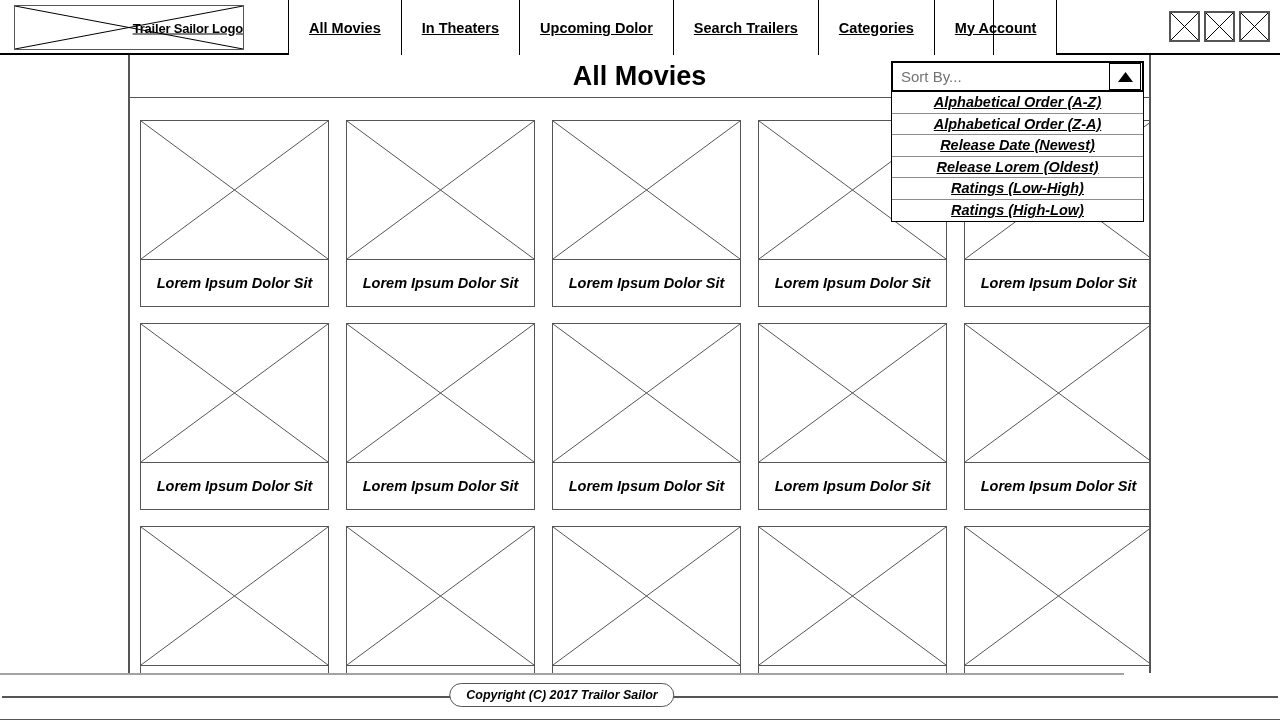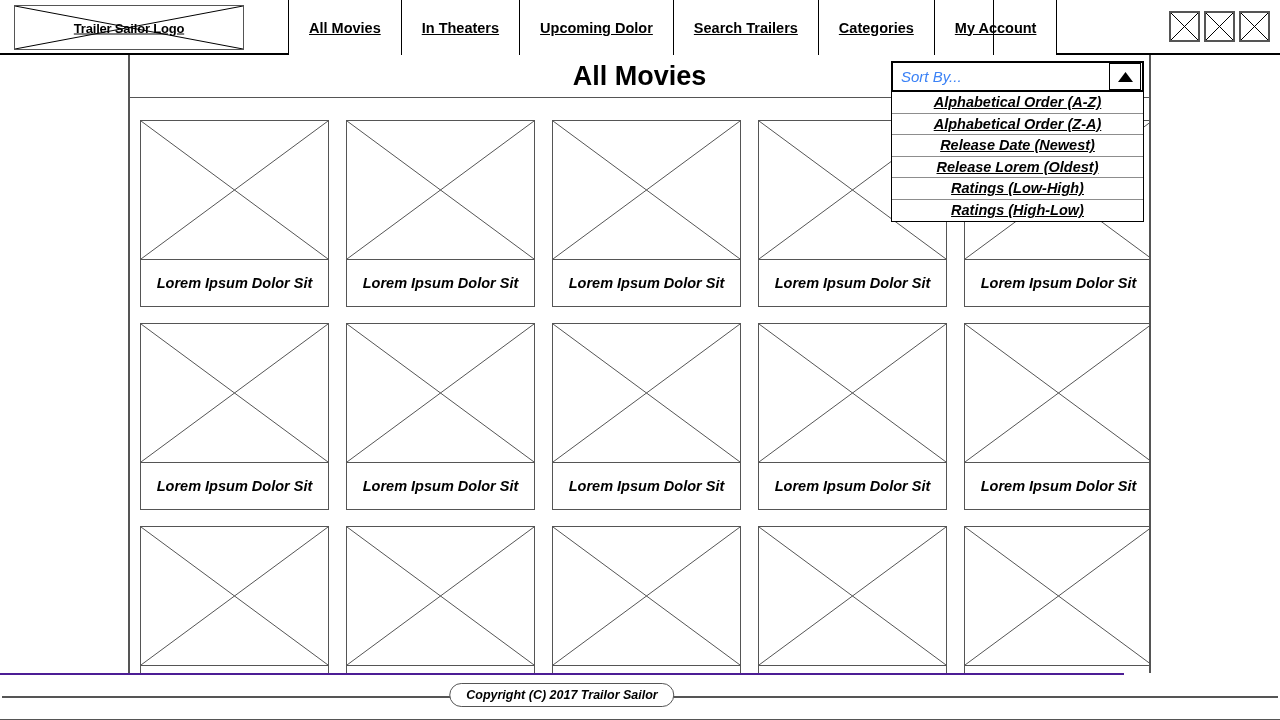--- a/index.html
+++ b/index.html
@@ -42,21 +42,21 @@
   .logo-box .xline {
     position: absolute;
     left: 0; top: 0;
     width: 100%; height: 100%;
   }
   .logo-box .logo-text {
     position: absolute;
     left: 0; right: 0;
     top: 50%;
     transform: translateY(-50%);
-    text-align: center;
+    text-align: right;
     font-size: 13px;
     font-weight: bold;
     text-decoration: underline;
     letter-spacing: -0.2px;
   }
 
   .nav {
     position: absolute;
     left: 288px; top: 0;
     height: 55px;
@@ -181,23 +181,22 @@
     height: 31px;
     border: 2px solid #000;
     background: #fff;
     display: flex;
     align-items: center;
     cursor: pointer;
   }
   .sort-placeholder {
     padding-left: 8px;
     font-size: 15px;
-    color: #3b82f6;
+    color: #737373;
     flex: 1;
-    font-style: italic;
   }
   .sort-arrow-btn {
     width: 32px;
     height: 27px;
     margin-right: 1px;
     border: 1px solid #000;
     background: #fff;
     display: flex;
     align-items: center;
     justify-content: center;
@@ -226,21 +225,21 @@
     font-style: italic;
   }
   .sort-option:last-child { border-bottom: none; }
 
   
   .footer {
     position: absolute;
     left: 0; top: 673px;
     width: 1124px;
     height: 47px;
-    border-top: 2px solid #4c1d95;
+    border-top: 2px solid #a3a3a3;
     background: #fff;
   }
   .footer-rule {
     position: absolute;
     left: 2px; top: 21px;
     width: 1276px;
     height: 0;
     border-top: 2px solid #555;
   }
   .footer-pill {

